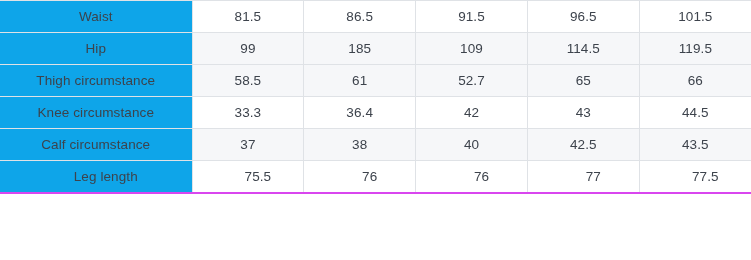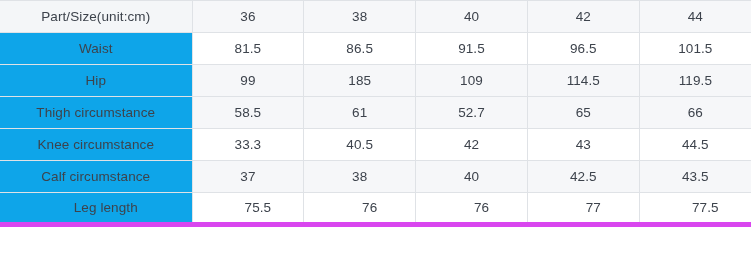--- a/index.html
+++ b/index.html
@@ -34,21 +34,21 @@
     padding: 0 4px;
     white-space: nowrap;
     overflow: hidden;
     font-weight: 400;
     letter-spacing: 0.1px;
   }
   
   #size-table tr > td:last-child { border-right: none; }
 
   
-  #size-table tr:last-child > td { border-bottom: 5px solid #d946ef; padding-left: 24px; }
+  #size-table tr:last-child > td { border-bottom: 2px solid #d946ef; padding-left: 24px; }
 
   
   #size-table td.label-cell {
     background: #0ea5e9;
     color: #3d434c;
   }
 
   
   #size-table tr.stripe-shaded td.data-cell { background: #f6f7f9; }
   #size-table tr.stripe-plain  td.data-cell { background: #ffffff; }
@@ -62,28 +62,20 @@
 <table id="size-table">
   <colgroup>
     <col class="label-col">
     <col class="size-col">
       <col class="size-col">
       <col class="size-col">
     <col class="size-col">
       <col class="size-col">
   </colgroup>
   <tbody>
-      <tr class="header-row stripe-shaded">
-        <td class="label-cell">Part/Size(unit:cm)</td>
-        <td class="data-cell">36</td>
-        <td class="data-cell">38</td>
-        <td class="data-cell">40</td>
-        <td class="data-cell">42</td>
-        <td class="data-cell">44</td>
-      </tr>
       <tr class="stripe-plain">
         <td class="label-cell">Waist</td>
         <td class="data-cell">81.5</td>
         <td class="data-cell">86.5</td>
         <td class="data-cell">91.5</td>
         <td class="data-cell">96.5</td>
         <td class="data-cell">101.5</td>
       </tr>
       <tr class="stripe-shaded">
         <td class="label-cell">Hip</td>
@@ -97,21 +89,21 @@
         <td class="label-cell">Thigh circumstance</td>
         <td class="data-cell">58.5</td>
         <td class="data-cell">61</td>
         <td class="data-cell">52.7</td>
         <td class="data-cell">65</td>
         <td class="data-cell">66</td>
       </tr>
       <tr class="stripe-plain">
         <td class="label-cell">Knee circumstance</td>
         <td class="data-cell">33.3</td>
-        <td class="data-cell">40.5</td>
+        <td class="data-cell">36.4</td>
         <td class="data-cell">42</td>
         <td class="data-cell">43</td>
         <td class="data-cell">44.5</td>
       </tr>
       <tr class="stripe-shaded">
         <td class="label-cell">Calf circumstance</td>
         <td class="data-cell">37</td>
         <td class="data-cell">38</td>
         <td class="data-cell">40</td>
         <td class="data-cell">42.5</td>

